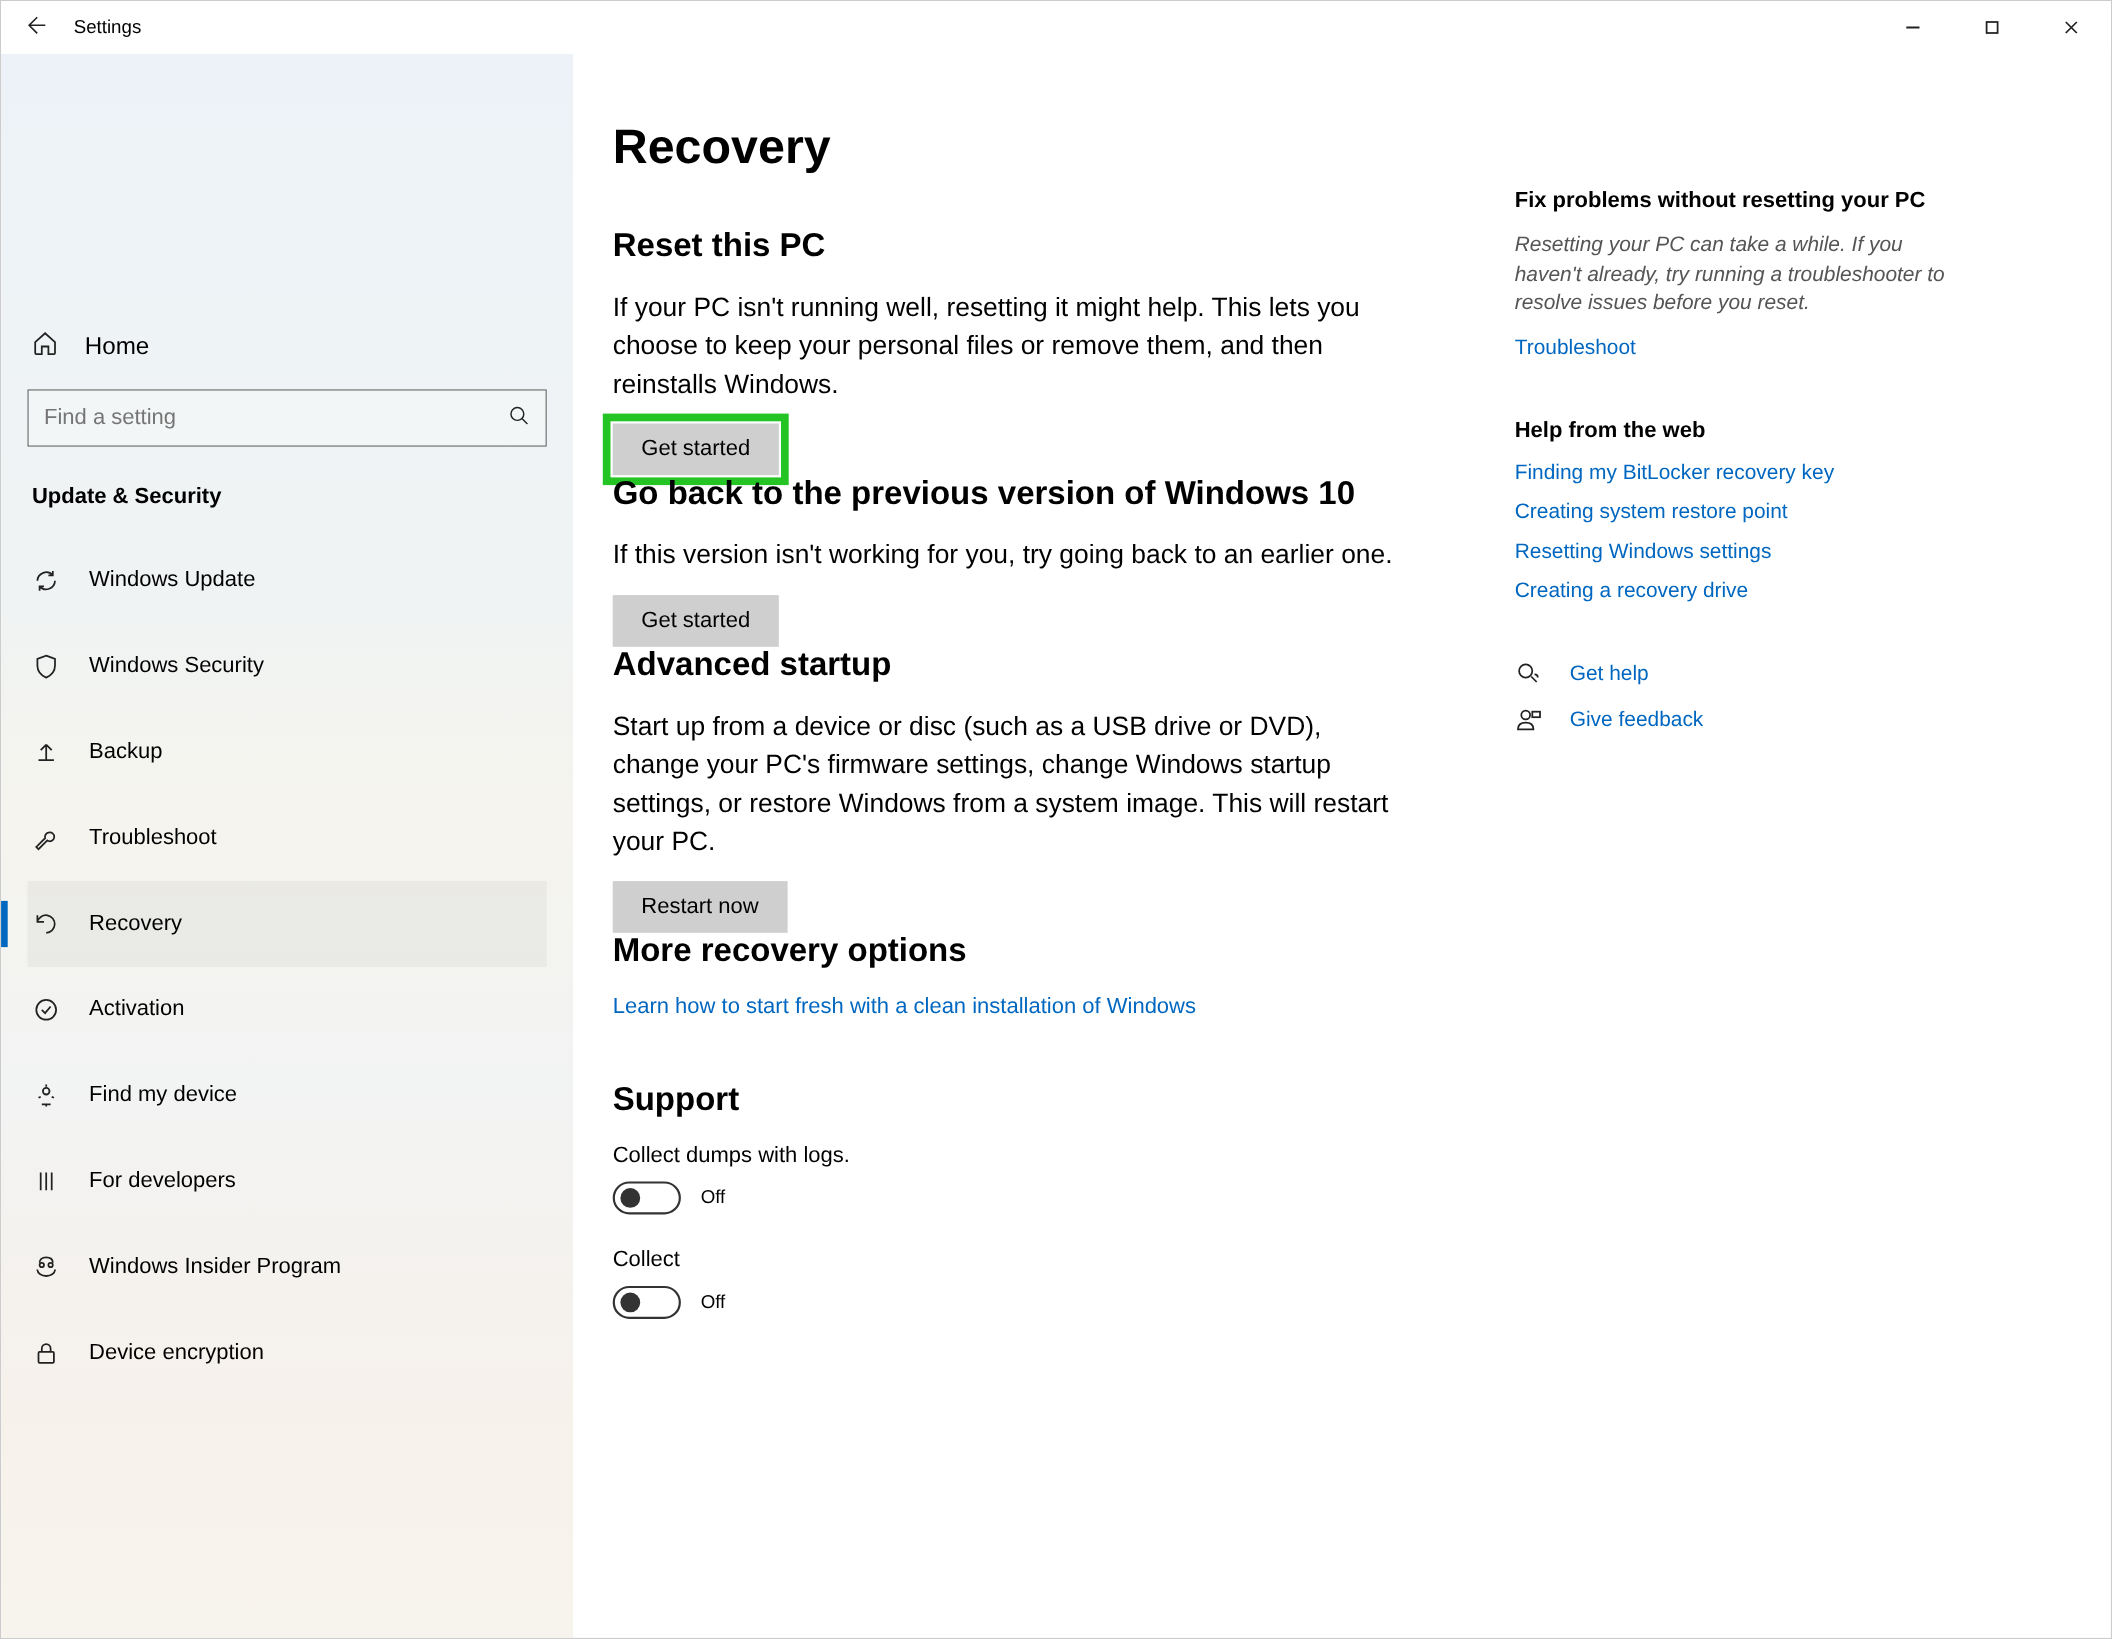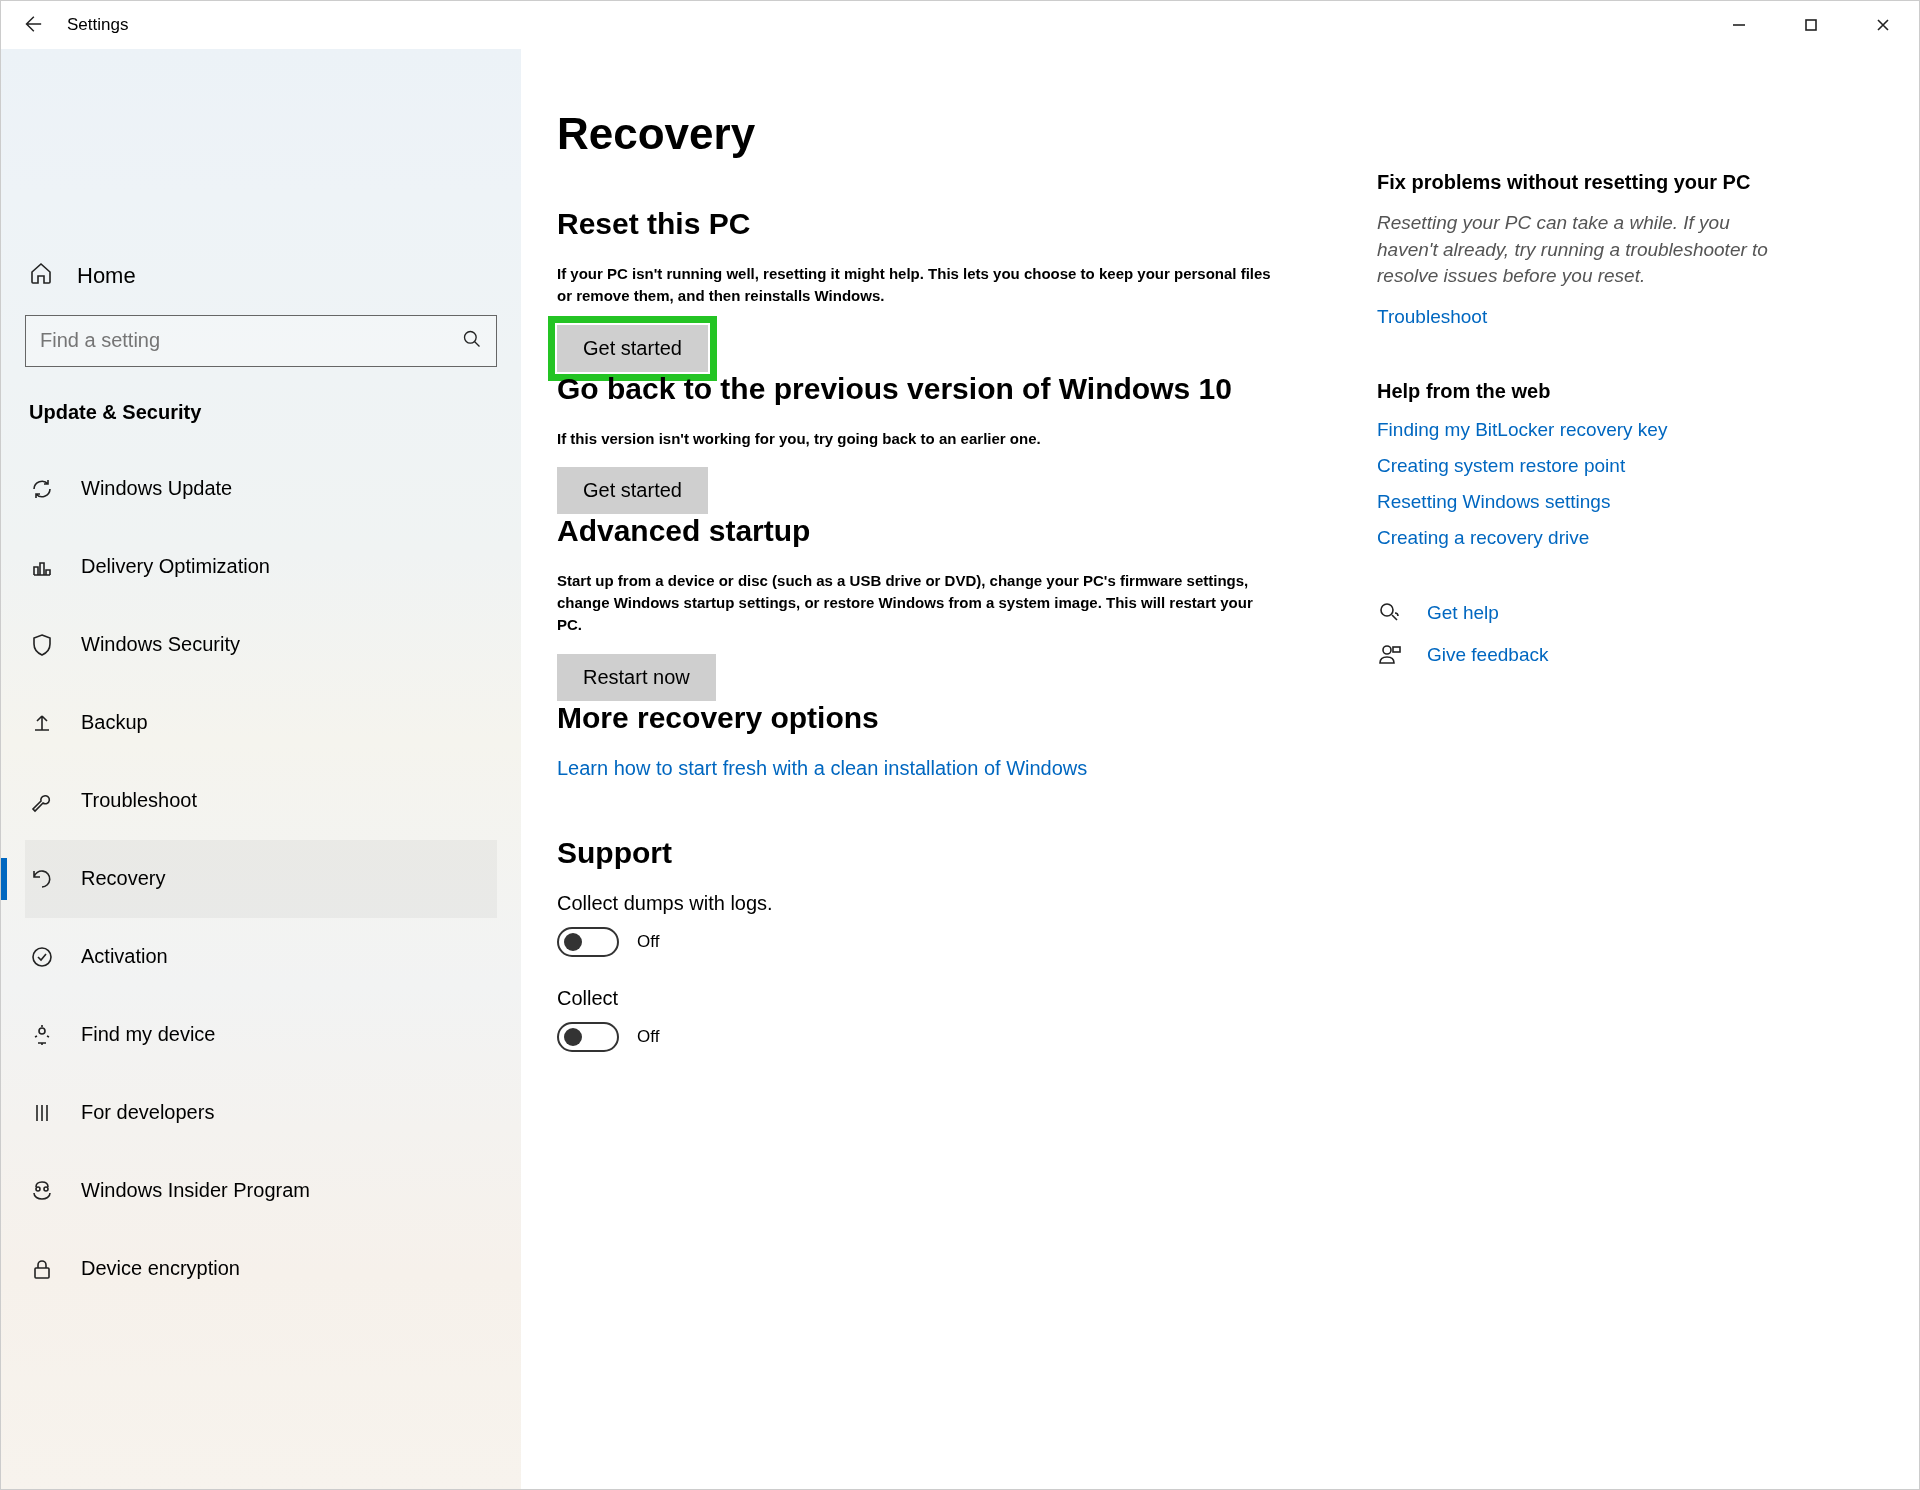--- a/index.html
+++ b/index.html
@@ -74,21 +74,21 @@
 .nav-item.active { background: rgba(0,0,0,0.04); }
 
 .main {
   flex: 1; display: flex; padding: 60px 40px 0 36px; gap: 90px; overflow: hidden;
 }
 .content { width: 730px; }
 .aside { flex: 1; max-width: 400px; padding-top: 62px; }
 
 h1 { font-size: 44px; font-weight: 600; margin-bottom: 48px; }
 h2 { font-size: 30px; font-weight: 600; margin-bottom: 22px; }
-.desc { font-size: 15px; line-height: 1.45; margin-bottom: 18px; max-width: 720px; font-weight: bold; }
+.desc { font-size: 24px; line-height: 1.45; margin-bottom: 18px; max-width: 720px; }
 
 .btn {
   background: #cfcfcf; border: none; padding: 12px 26px;
   font-size: 20px; cursor: default; 
   display: inline-block;
 }
 .btn.highlighted {
   outline: 7px solid #24c424;
   outline-offset: 2px;
 }
@@ -174,28 +174,20 @@
       <div class="section-title">Update &amp; Security</div>
 
       <div class="nav">
         <div class="nav-item">
           <span class="icon">
               <svg width="24" height="24" viewBox="0 0 24 24">
                 <path d="M4 12a8 8 0 0114-5M20 12a8 8 0 01-14 5M18 3v4h-4M6 21v-4h4"></path>
               </svg>
             </span>
           <span>Windows Update</span>
-        </div>
-        <div class="nav-item">
-          <span class="icon">
-              <svg width="24" height="24" viewBox="0 0 24 24">
-                <path d="M4 20v-8h4v8M10 20V8h4v12M16 20v-5h4v5M4 20h16"></path>
-              </svg>
-            </span>
-          <span>Delivery Optimization</span>
         </div>
         <div class="nav-item">
           <span class="icon">
               <svg width="24" height="24" viewBox="0 0 24 24" fill="#222" stroke="none">
                 <path d="M12 2l8 3v6c0 5-3.5 9-8 11-4.5-2-8-6-8-11V5l8-3z"></path>
               </svg>
             </span>
           <span>Windows Security</span>
         </div>
         <div class="nav-item">

